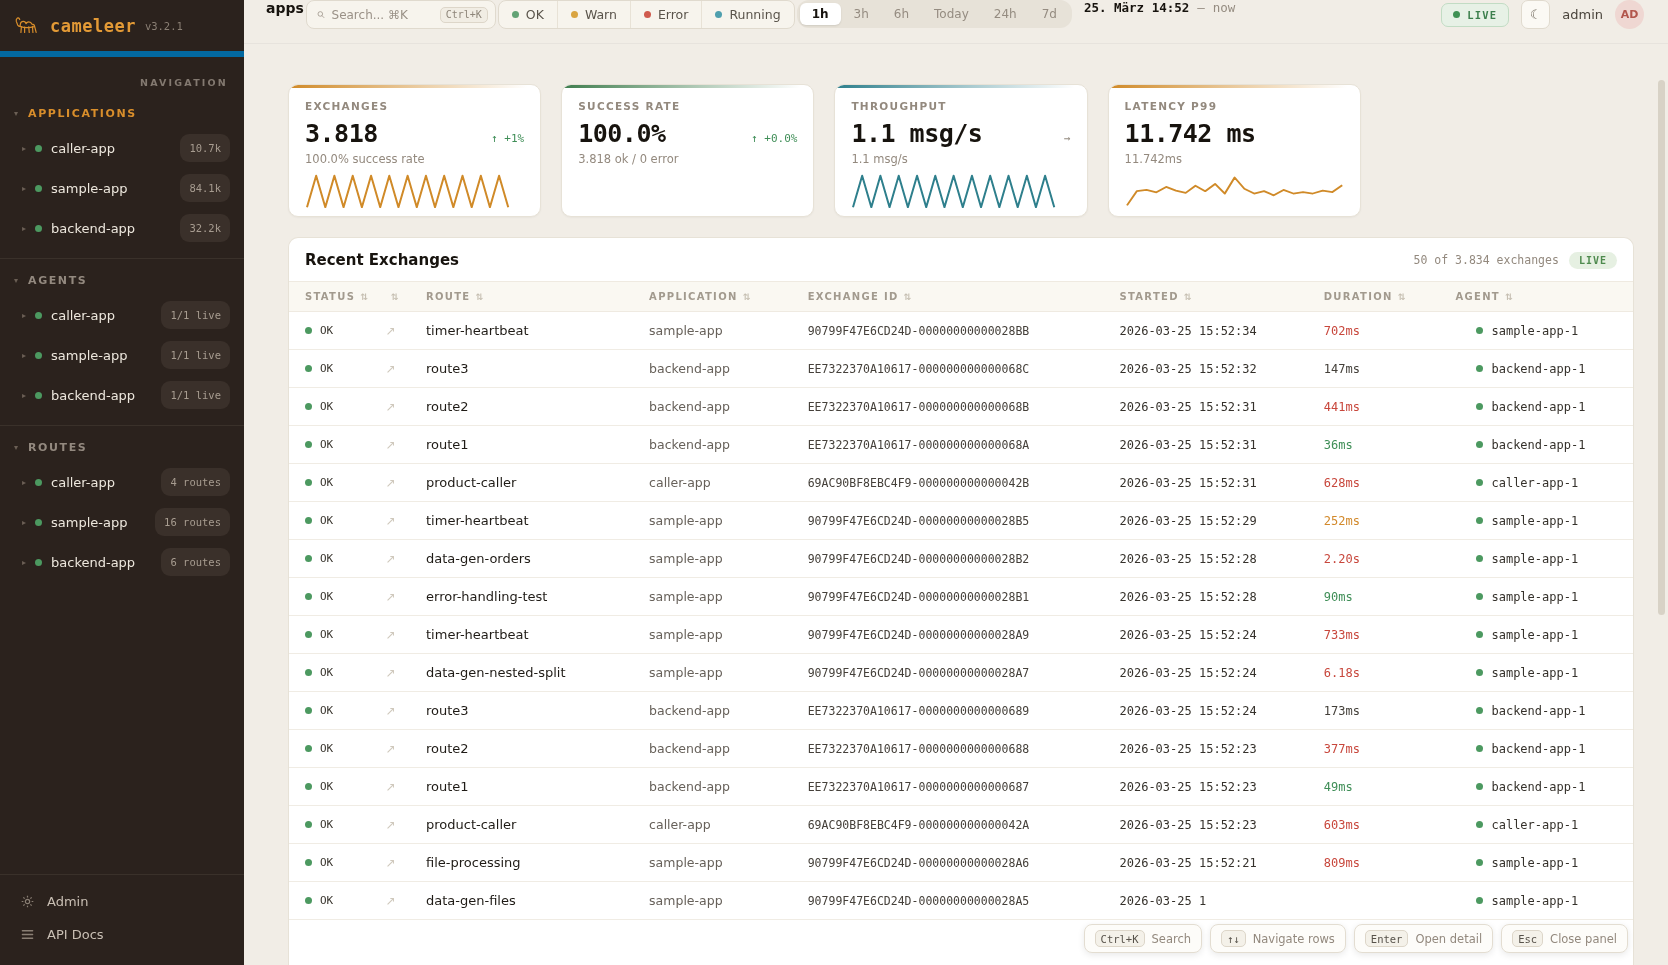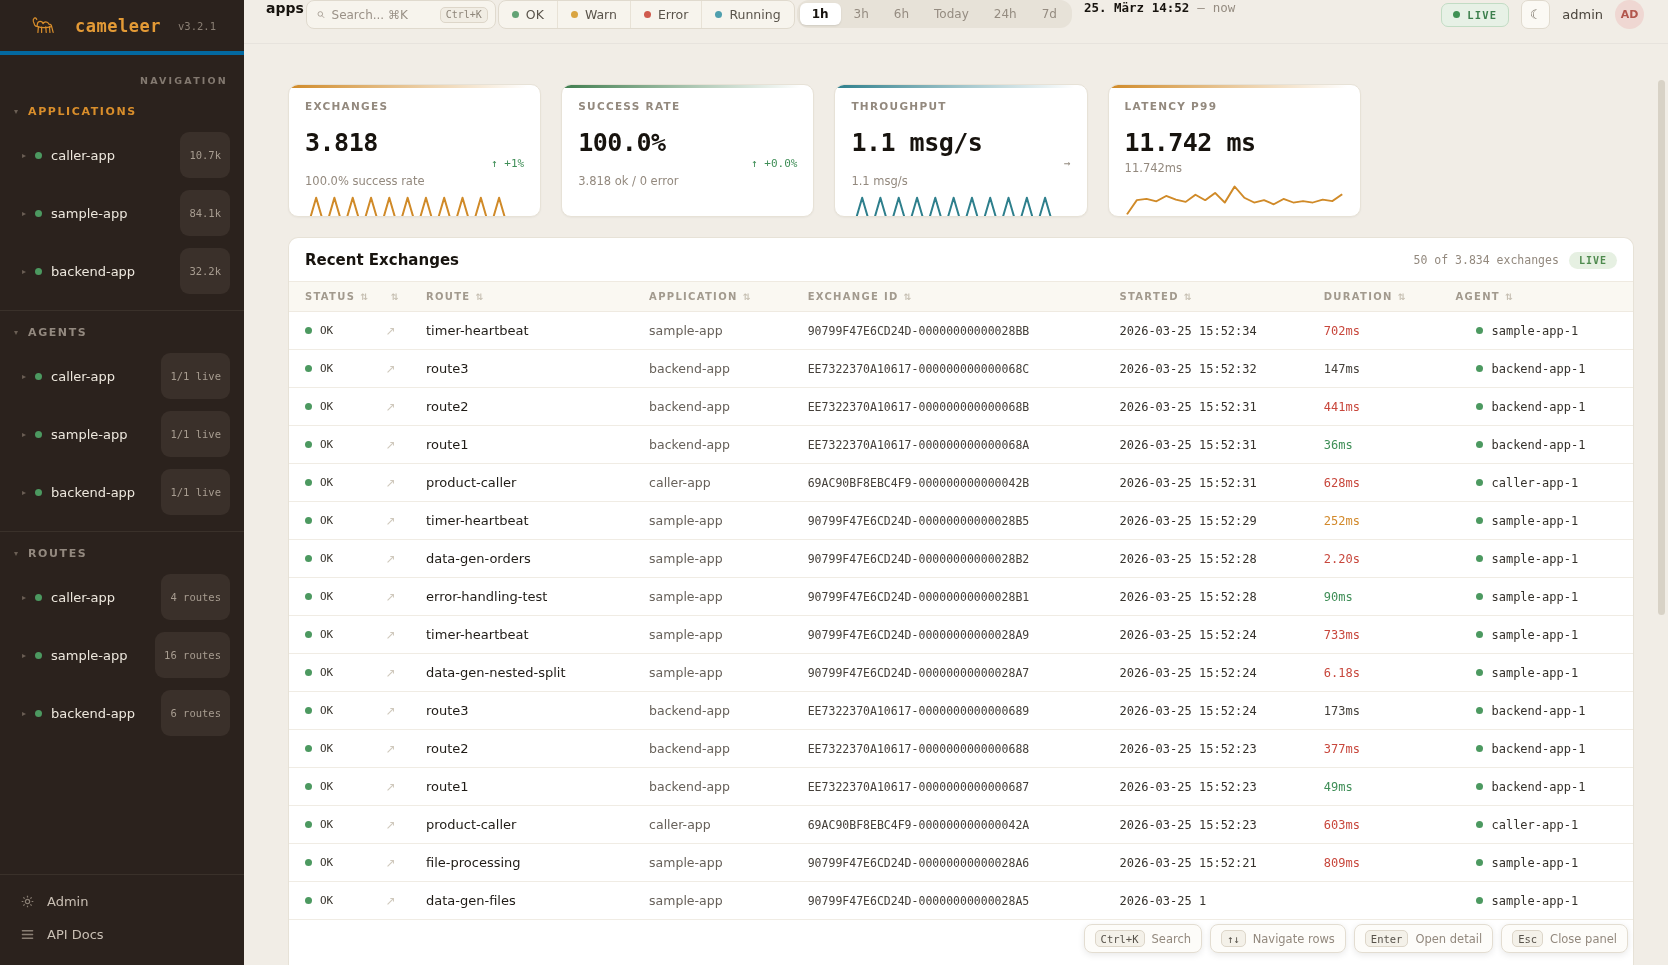--- a/index.html
+++ b/index.html
@@ -8,42 +8,42 @@
   body {
     font-family:"DejaVu Sans","Liberation Sans",sans-serif;
     background:#F1EDE6; color:#17130E; font-size:13px;
   }
 
   
   .sidebar {
     position:fixed; left:0; top:0; bottom:0; width:244px;
     background:#2B221D; color:#EDE7DD; z-index:5; display:flex; flex-direction:column;
   }
-  .logo-row { display:flex; align-items:center; gap:9px; padding:14px 28px 13px; border-bottom:4px solid #0369a1;justify-content:space-between; }
+  .logo-row { display:flex; align-items:center; gap:9px; padding:14px 11px 13px; border-bottom:6px solid #0369a1; }
   .logo-name { font-family:"DejaVu Sans Mono",monospace; font-weight:bold; font-size:17px; color:#E39A36; letter-spacing:0.5px; }
   .logo-version { font-family:"DejaVu Sans Mono",monospace; font-size:10.5px; color:#8A7F74; }
   .filter-wrap { margin:14px 14px 4px; display:flex; align-items:center; gap:8px;
     background:#362C26; border:1px solid #453A32; border-radius:8px; height:31px; padding:0 10px; }
   .filter-wrap input { background:transparent; border:none; outline:none; color:#CFC6BA; font-size:12px; width:100%; font-family:inherit; }
   .filter-wrap input::placeholder { color:#8A7F74; }
   .nav-label { margin:20px 16px 4px; font-size:9.5px; font-weight:bold; letter-spacing:2.2px; color:#837970;text-align:right; }
   .sections { flex:1; overflow:hidden; }
   .section { padding:8px 0 10px; }
   .section + .section { border-top:1px solid #3A312A; }
   .section-head { display:flex; align-items:center; gap:10px; padding:7px 16px 8px 14px; cursor:pointer; }
   .section-caret { font-size:8px; color:#6B5F55; }
   .section-label { font-size:11px; font-weight:bold; letter-spacing:1.6px; color:#93897F; }
   .section-label.accent { color:#D98E2B; }
   .nav-item { display:flex; align-items:center; gap:9px; padding:6px 14px 6px 22px; cursor:pointer; }
   .item-caret { font-size:8px; color:#6B5F55; }
   .dot { width:7px; height:7px; border-radius:50%; display:inline-block; flex:none; }
   .dot-green { background:#4C9960; }
   .nav-item-label { font-size:13px; color:#EDE7DD; }
   .nav-item-badge { margin-left:auto; background:#3A302A; color:#A79C90; border-radius:9px;
-    padding:17px 9px; font-family:"DejaVu Sans Mono",monospace; font-size:10.5px; }
+    padding:8px 9px; font-family:"DejaVu Sans Mono",monospace; font-size:10.5px; }
   .sidebar-footer { border-top:1px solid #3A312A; padding:10px 0 14px; }
   .footer-item { display:flex; align-items:center; gap:12px; padding:9px 16px 9px 20px; color:#C9BFB4; font-size:13px; cursor:pointer; }
   .footer-item svg { flex:none; }
 
   
   .main { margin-left:244px; height:100vh; overflow:hidden; display:flex; flex-direction:column; }
   .topbar { height:44px; flex:none; display:flex; align-items:flex-start; padding:0 24px 0 22px; gap:2px; border-bottom:1px solid rgba(0,0,0,0.04); }
   .context-label { font-weight:bold; font-size:14px; color:#17130E; }
   .searchbox { width:190px; height:29px; display:flex; align-items:center; gap:7px;
     background:#F7F4ED; border:1px solid #E0DACE; border-radius:8px; padding:0 7px 0 10px; }
@@ -72,21 +72,21 @@
   .avatar { width:29px; height:29px; border-radius:50%; background:#EFD7D2; color:#B2564C;
     font-size:11px; font-weight:bold; display:flex; align-items:center; justify-content:center; cursor:pointer; }
 
   
   .content { flex:1; padding:40px 34px 0 44px; overflow:hidden; display:flex; flex-direction:column; }
   .metric-cards { display:grid; grid-template-columns:repeat(5,1fr); gap:20px; flex:none; }
   .metric-card { position:relative; background:#FFFFFF; border:1px solid #E7E2D7; border-radius:10px;
     box-shadow:0 1px 2px rgba(0,0,0,.04); padding:15px 16px 8px; height:133px; overflow:hidden; }
   .metric-accent { position:absolute; top:0; left:0; right:0; height:3px; }
   .metric-label { font-size:10.5px; font-weight:bold; letter-spacing:1.3px; color:#93897E; }
-  .metric-value-row { display:flex; align-items:baseline; margin-top:16px;flex-direction:column; }
+  .metric-value-row { display:flex; align-items:baseline; margin-top:7px; }
   .metric-value { font-family:"DejaVu Sans Mono",monospace; font-weight:bold; font-size:25px; letter-spacing:-0.5px; color:#17130E; white-space:nowrap; }
   .metric-trend { margin-left:auto; font-family:"DejaVu Sans Mono",monospace; font-size:11px; padding-left:6px; }
   .metric-trend.up { color:#3F8E57; }
   .metric-trend.flat { color:#958C81; }
   .metric-subtitle { font-size:11.5px; color:#93897E; margin-top:4px; white-space:nowrap; }
   .spark { height:36px; margin-top:7px; }
   .spark svg { width:100%; height:100%; display:block; }
 
   
   .table-card { margin-top:20px; background:#FFFFFF; border:1px solid #E7E2D7; border-bottom:none;

